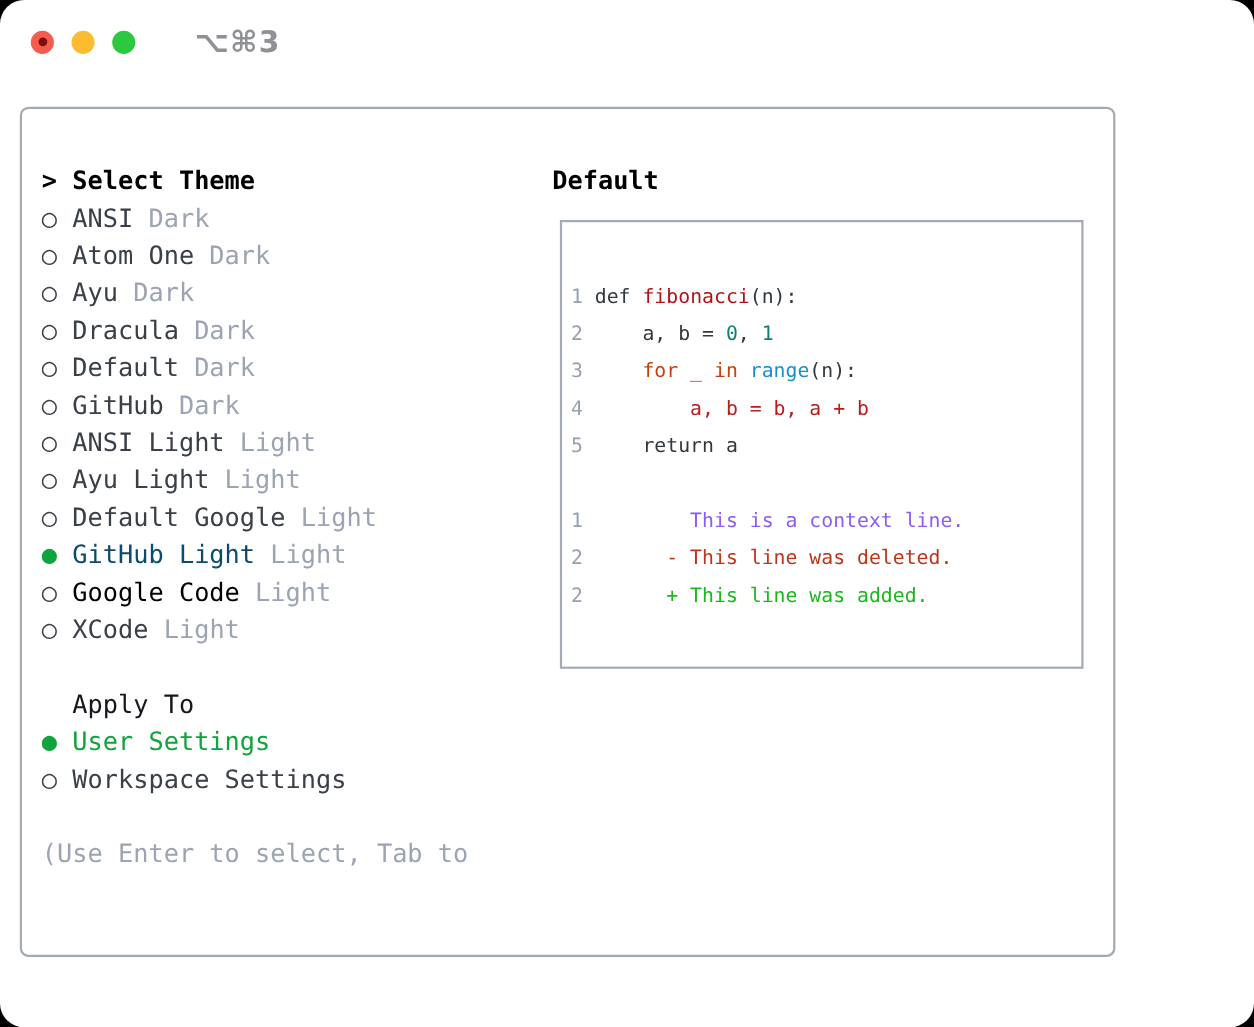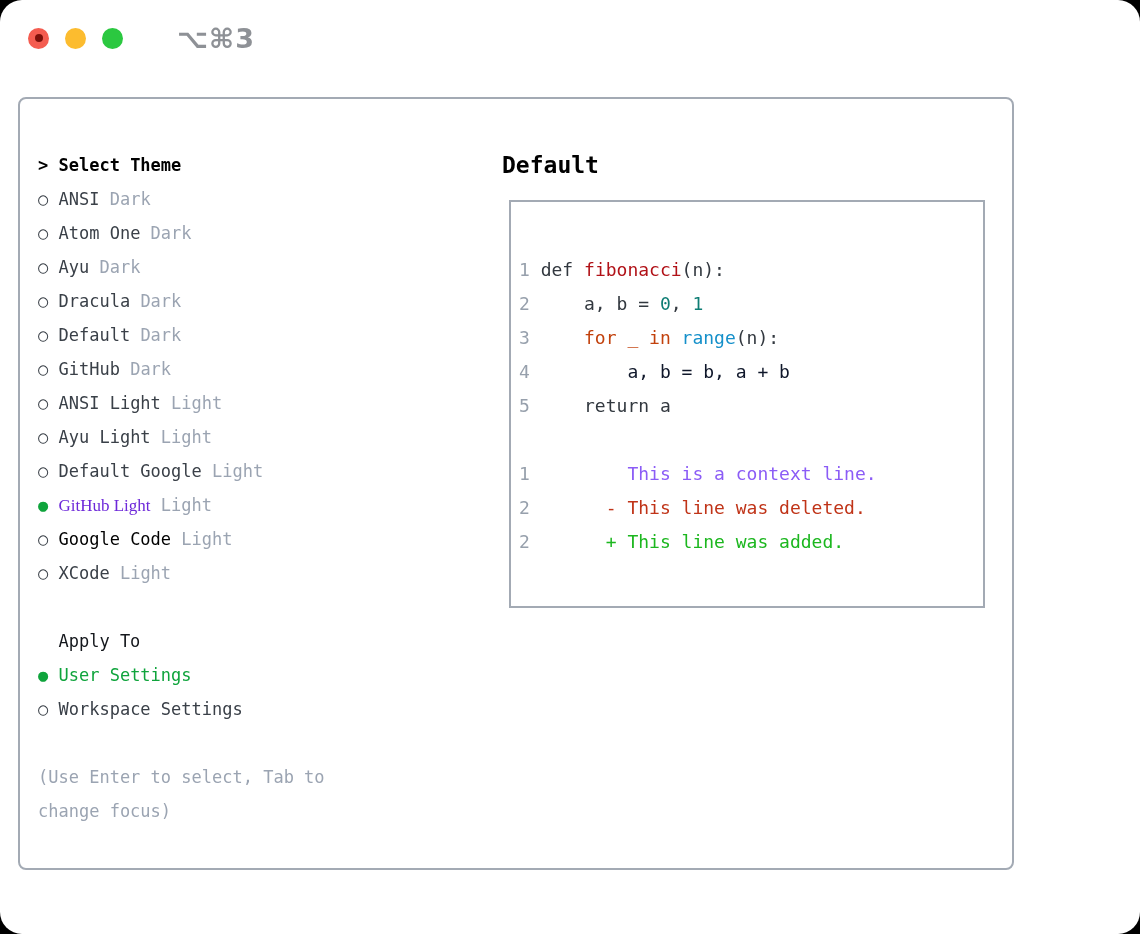--- a/index.html
+++ b/index.html
@@ -7,21 +7,21 @@
        font-family:"DejaVu Sans Mono","Liberation Mono",monospace;}
   .window{position:absolute;inset:0;background:#ffffff;border-radius:22px;}
   .titlebar{position:absolute;left:28px;top:26px;height:24px;display:flex;align-items:center;}
   .light{width:21px;height:21px;border-radius:50%;margin-right:16px;position:relative;border:none;padding:0;cursor:default;}
   .light .dot{position:absolute;left:50%;top:50%;width:8px;height:8px;margin:-4px 0 0 -4px;border-radius:50%;}
   .wtitle{font-family:"DejaVu Sans","Liberation Sans",sans-serif;font-weight:bold;
           font-size:27px;letter-spacing:1px;margin-left:38px;}
   .panel{position:absolute;left:18px;top:97px;width:992px;height:769px;
          border:2px solid #a3aab4;border-radius:8px;background:#fff;}
   .leftcol{position:absolute;left:18px;top:49px;}
-  .line{height:34px;line-height:34px;font-size:17px;white-space:pre;}
+  .line{height:34px;line-height:34px;font-size:23px;white-space:pre;}
   .line.header{font-weight:bold;}
   .preview-title{position:absolute;left:482px;top:49px;height:34px;line-height:34px;
                  font-size:23px;font-weight:bold;color:#000;white-space:pre;}
   .preview-box{position:absolute;left:489px;top:101px;width:472px;height:404px;
                border:2px solid #a3aab4;background:#fff;}
   .code{position:absolute;left:8px;top:51px;}
   .code .line{font-size:18px;}
   span{white-space:pre;}
 </style>
 </head>
@@ -39,38 +39,37 @@
         <div class="line header"><span style="color: rgb(0, 0, 0);">&gt; </span><span style="color: rgb(0, 0, 0);">Select Theme</span></div>
         <div class="line"><span style="color: rgb(58, 64, 72);">○ </span><span style="color: rgb(58, 64, 72);">ANSI</span><span style="color: rgb(155, 164, 178);"> Dark</span></div>
         <div class="line"><span style="color: rgb(58, 64, 72);">○ </span><span style="color: rgb(58, 64, 72);">Atom One</span><span style="color: rgb(155, 164, 178);"> Dark</span></div>
         <div class="line"><span style="color: rgb(58, 64, 72);">○ </span><span style="color: rgb(58, 64, 72);">Ayu</span><span style="color: rgb(155, 164, 178);"> Dark</span></div>
         <div class="line"><span style="color: rgb(58, 64, 72);">○ </span><span style="color: rgb(58, 64, 72);">Dracula</span><span style="color: rgb(155, 164, 178);"> Dark</span></div>
         <div class="line"><span style="color: rgb(58, 64, 72);">○ </span><span style="color: rgb(58, 64, 72);">Default</span><span style="color: rgb(155, 164, 178);"> Dark</span></div>
         <div class="line"><span style="color: rgb(58, 64, 72);">○ </span><span style="color: rgb(58, 64, 72);">GitHub</span><span style="color: rgb(155, 164, 178);"> Dark</span></div>
         <div class="line"><span style="color: rgb(58, 64, 72);">○ </span><span style="color: rgb(58, 64, 72);">ANSI Light</span><span style="color: rgb(155, 164, 178);"> Light</span></div>
         <div class="line"><span style="color: rgb(58, 64, 72);">○ </span><span style="color: rgb(58, 64, 72);">Ayu Light</span><span style="color: rgb(155, 164, 178);"> Light</span></div>
         <div class="line"><span style="color: rgb(58, 64, 72);">○ </span><span style="color: rgb(58, 64, 72);">Default Google</span><span style="color: rgb(155, 164, 178);"> Light</span></div>
-        <div class="line"><span style="color: rgb(15, 164, 60);">● </span><span style="color: #6d28d9; font-family: Liberation Serif, serif;">GitHub Light</span><span style="color: rgb(155, 164, 178);"> Light</span></div>
+        <div class="line"><span style="color: rgb(15, 164, 60);">● </span><span style="color: #0c4a6e;">GitHub Light</span><span style="color: rgb(155, 164, 178);"> Light</span></div>
         <div class="line"><span style="color: rgb(58, 64, 72);">○ </span><span style="color: #000000;">Google Code</span><span style="color: rgb(155, 164, 178);"> Light</span></div>
         <div class="line"><span style="color: rgb(58, 64, 72);">○ </span><span style="color: rgb(58, 64, 72);">XCode</span><span style="color: rgb(155, 164, 178);"> Light</span></div>
         <div class="line"></div>
         <div class="line"><span style="color: rgb(20, 23, 28);">  Apply To</span></div>
         <div class="line"><span style="color: rgb(15, 164, 60);">● </span><span style="color: rgb(15, 164, 60);">User Settings</span></div>
         <div class="line"><span style="color: rgb(58, 64, 72);">○ </span><span style="color: rgb(58, 64, 72);">Workspace Settings</span></div>
         <div class="line"></div>
         <div class="line"><span style="color: rgb(155, 164, 178);">(Use Enter to select, Tab to</span></div>
-        <div class="line"><span style="color: rgb(155, 164, 178);">change focus)</span></div>
       </div>
     <div class="preview-title">Default</div>
     <div class="preview-box" style="border-color: rgb(163, 170, 180);">
       <div class="code" id="code">
           <div class="line"><span style="color: rgb(151, 160, 172);">1 </span><span style="color: rgb(50, 56, 63);">def </span><span style="color: rgb(177, 18, 24);">fibonacci</span><span style="color: rgb(50, 56, 63);">(n):</span></div>
           <div class="line"><span style="color: rgb(151, 160, 172);">2 </span><span style="color: rgb(50, 56, 63);">    a, b = </span><span style="color: rgb(14, 125, 116);">0</span><span style="color: rgb(50, 56, 63);">, </span><span style="color: rgb(14, 125, 116);">1</span></div>
           <div class="line"><span style="color: rgb(151, 160, 172);">3 </span><span style="color: #c2410c;">    for _ in </span><span style="color: rgb(21, 144, 202);">range</span><span style="color: rgb(50, 56, 63);">(n):</span></div>
-          <div class="line"><span style="color: rgb(151, 160, 172);">4 </span><span style="color: #0f172a;">        a, b = b, a + b</span></div>
+          <div class="line"><span style="color: rgb(151, 160, 172);">4 </span><span style="color: #b91c1c;">        a, b = b, a + b</span></div>
           <div class="line"><span style="color: rgb(151, 160, 172);">5 </span><span style="color: rgb(50, 56, 63);">    return a</span></div>
           <div class="line"><span style="color: rgb(151, 160, 172);">  </span></div>
           <div class="line"><span style="color: rgb(151, 160, 172);">1 </span><span style="color: #8b5cf6;">        This is a context line.</span></div>
           <div class="line"><span style="color: rgb(151, 160, 172);">2 </span><span style="color: rgb(192, 52, 24);">      - This line was deleted.</span></div>
           <div class="line"><span style="color: rgb(151, 160, 172);">2 </span><span style="color: rgb(28, 183, 31);">      + This line was added.</span></div>
         </div>
     </div>
   </div>
 
 </div>

